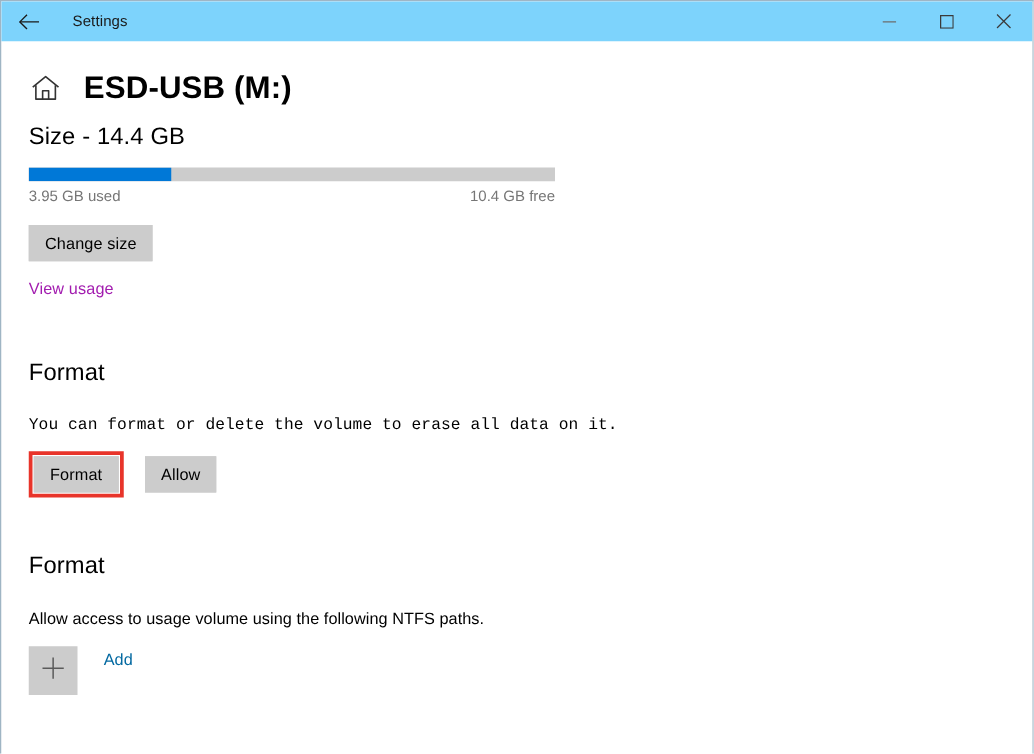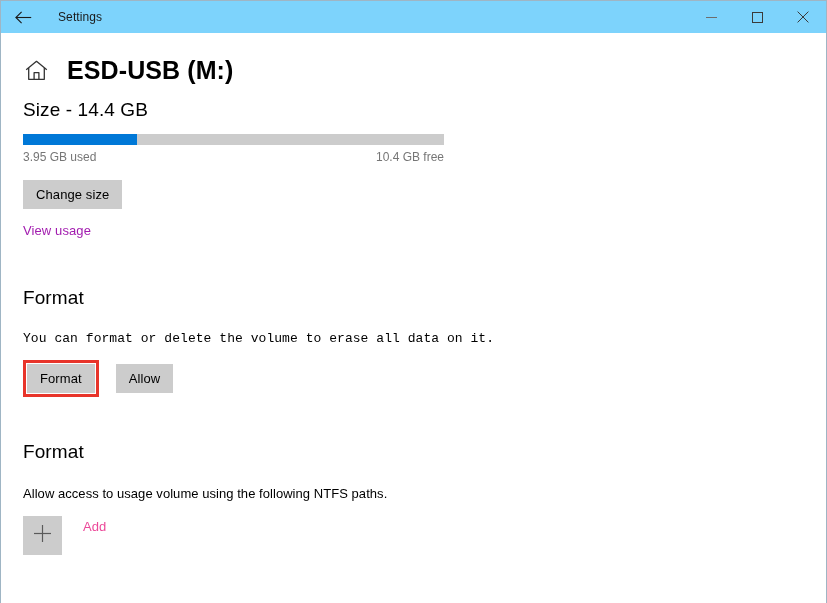--- a/index.html
+++ b/index.html
@@ -202,21 +202,21 @@
     height: 39px;
     background: #cccccc;
     display: flex;
     align-items: center;
     justify-content: center;
     cursor: default;
     flex: 0 0 auto;
   }
   .add-label {
     font-size: 13px;
-    color: #ec4899;
+    color: #0369a1;
     margin-left: 21px;
     align-self: flex-start;
     margin-top: 3px;
   }
 
   
   #bitlocker-section { margin-top: 46px; }
 </style>
 </head>
 <body>

